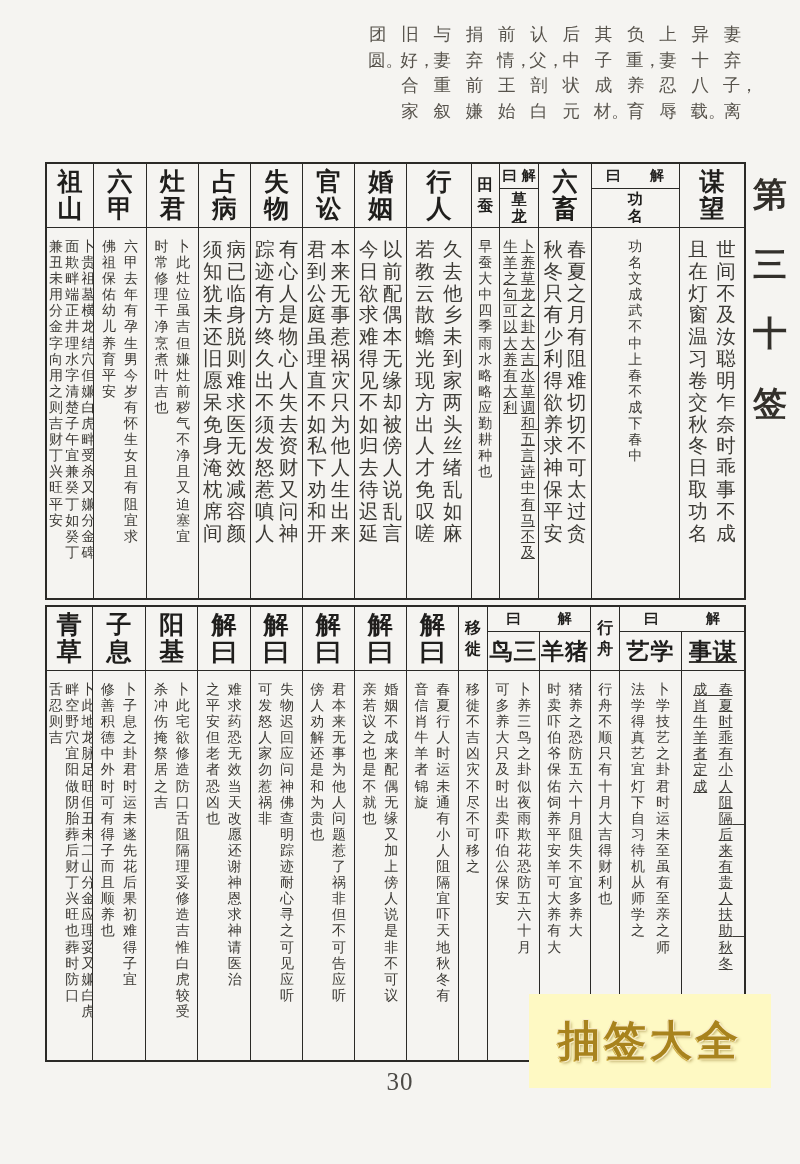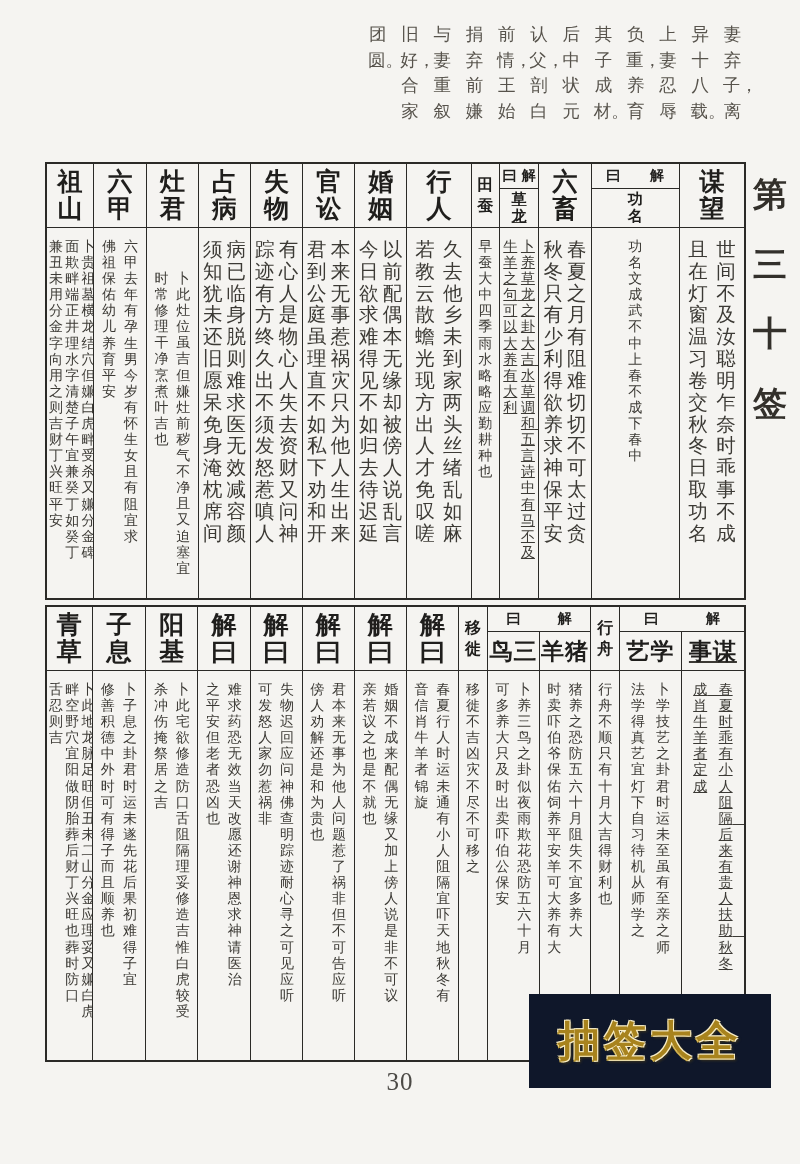--- a/index.html
+++ b/index.html
@@ -43,21 +43,21 @@
   .hdr .vh { width:1.12em; word-break:break-all; text-align:center; }
   .hdr.bigv .vh   { font-size:25px; font-weight:700; line-height:1.06; }
   .hdr.bigh       { font-size:23px; font-weight:700; letter-spacing:1px; }
   .hdr.smallv .vh { font-size:15px; font-weight:700; line-height:1.12; }
   .hdr.tallv .vh  { font-size:16px; font-weight:700; line-height:1.3; }
   .cbody { flex:1; display:flex; flex-direction:row-reverse;
            justify-content:space-evenly; padding:11px 1px 6px; min-height:0; overflow:hidden; }
   .col.poem .vl { font-size:19.5px; line-height:1.12; width:1.12em; }
   
   .wm { position:absolute; left:529px; top:994px; width:242px; height:94px;
-        background:#0f172a; display:flex; align-items:center; justify-content:center; }
+        background:#fef9c3; display:flex; align-items:center; justify-content:center; }
   .wm span { font-size:42px; font-weight:700; color:#a8831d; letter-spacing:4px;
              text-shadow:1px 1px 0 #f8edc6, -1px -1px 0 #f8edc6, 1px -1px 0 #f8edc6,
                          -1px 1px 0 #cfae45, 2px 2px 3px rgba(120,90,10,.45); }
   
   .pageno { position:absolute; top:1068px; left:0; width:100%; text-align:center;
             font-size:25px; color:#4c4a46; letter-spacing:1px; }
 </style>
 </head>
 <body>
 
@@ -176,21 +176,21 @@
         </div>
         <div class="col poem" style="flex: 6.2 1 0%;">
           <div class="hdr bigv">
             <div class="vh">占病</div>
           </div>
           <div class="cbody">
             <div class="vl">病已临身脱则难　　求医无效减容颜</div>
             <div class="vl">须知犹未还旧愿　　呆免身淹枕席间</div>
           </div>
         </div>
-        <div class="col" style="flex: 6.2 1 0%; gap: 32px;">
+        <div class="col" style="flex: 6.2 1 0%;">
           <div class="hdr bigv">
             <div class="vh">灶君</div>
           </div>
           <div class="cbody">
             <div class="vl">卜此灶位虽吉　但嫌灶前秽气不净　且又迫塞　宜</div>
             <div class="vl">时常修理干净　烹煮叶吉也</div>
           </div>
         </div>
         <div class="col" style="flex: 6.3 1 0%;">
           <div class="hdr bigv">

